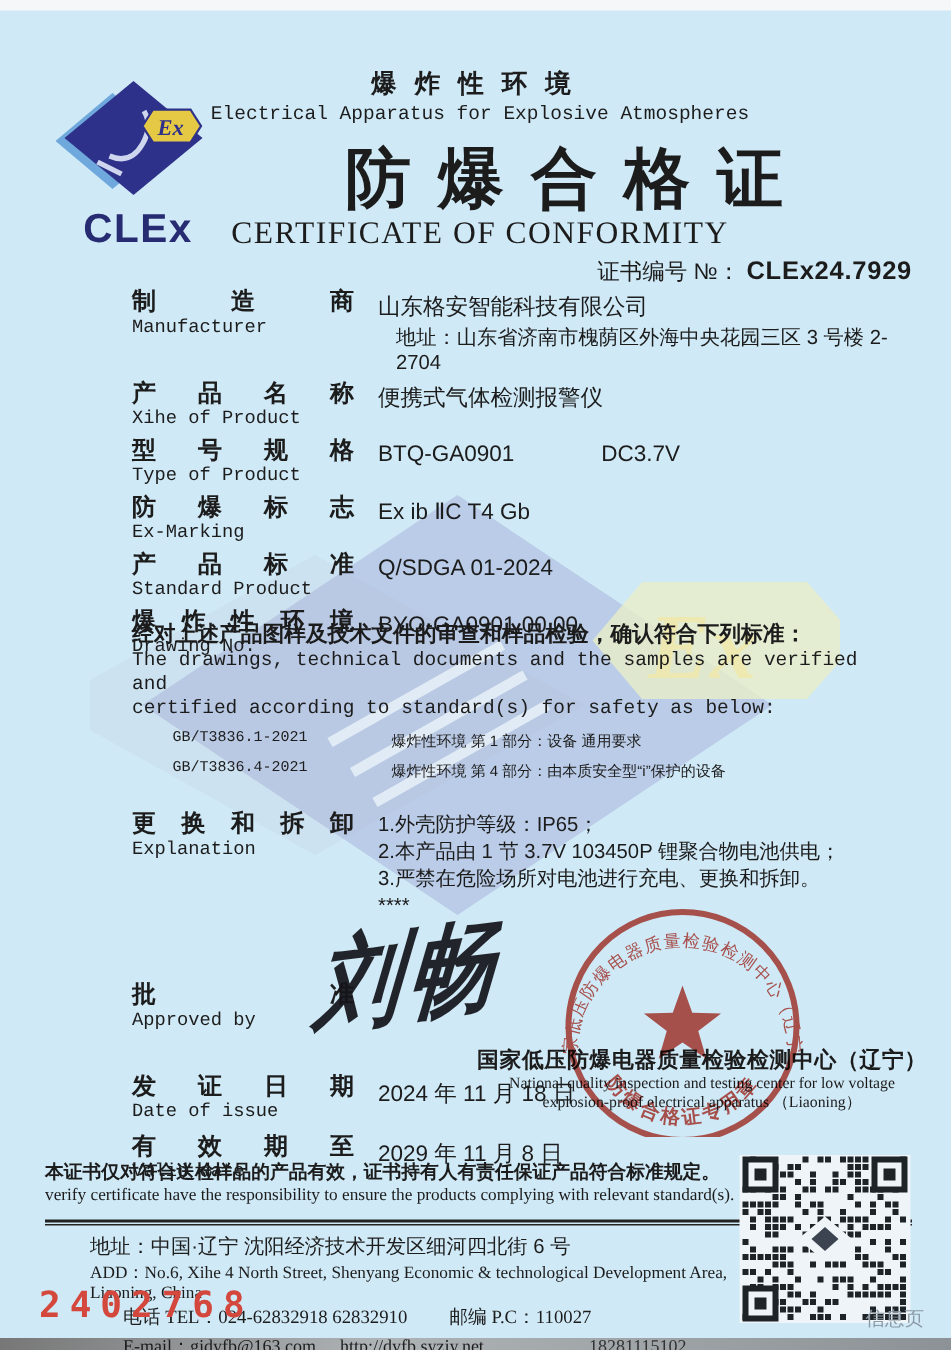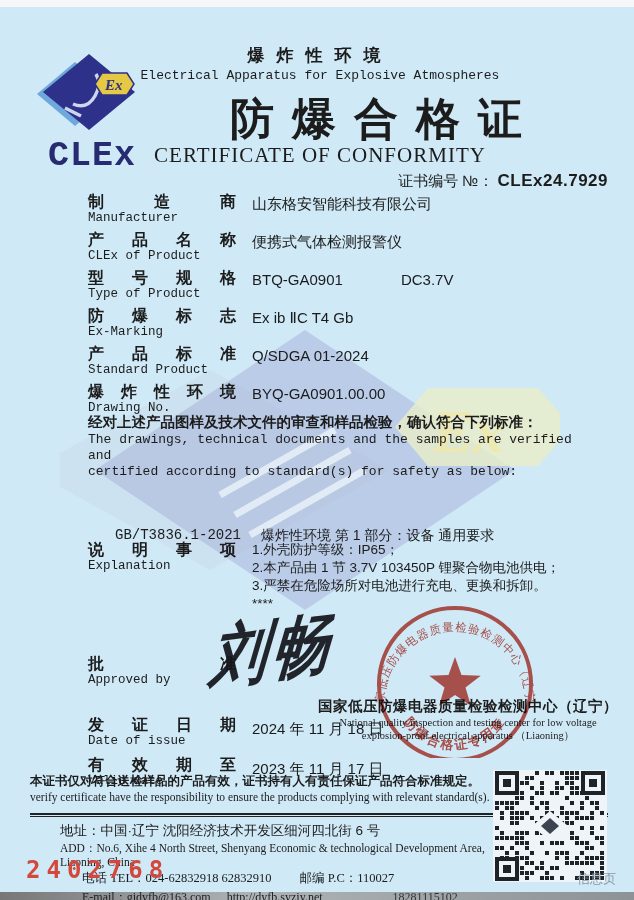--- a/index.html
+++ b/index.html
@@ -10,22 +10,22 @@
   }
   .scan-top { position:absolute; top:0; left:0; width:100%; height:7px; background:#f5f7f8; }
   .scan-bottom { position:absolute; bottom:0; left:0; width:100%; height:8px;
     background:linear-gradient(90deg,#777,#aeb3b6 40%,#8d9296); }
 
   
   .watermark { position:absolute; left:60px; top:330px; width:500px; height:280px; z-index:0; pointer-events:none; }
 
   
   .logo { position:absolute; left:34px; top:50px; width:116px; z-index:2; text-align:center; }
-  .logo-name { font-weight:bold; font-size:35px; letter-spacing:1px; color:#262b72; margin-top:-4px;
-    font-family:Liberation Mono, monospace; }
+  .logo-name { font-weight:bold; font-size:27px; letter-spacing:1px; color:#262b72; margin-top:-4px;
+    font-family:Liberation Sans, sans-serif; }
   .hdr-cn-small { position:absolute; left:120px; top:44px; width:400px; text-align:center;
     font-size:17px; font-weight:bold; letter-spacing:12px; z-index:2; }
   .hdr-en-small { position:absolute; left:110px; top:68px; width:420px; text-align:center;
     font-size:13px; font-family:"Liberation Mono", monospace; z-index:2; }
   .hdr-cn-main { position:absolute; left:100px; top:90px; width:440px; text-align:right;
     font-size:44px; font-weight:bold; letter-spacing:18px; text-indent:18px; z-index:2; }
   .hdr-en-main { position:absolute; left:100px; top:143px; width:440px; text-align:center;
     font-size:21px; font-family:"Liberation Serif", serif; letter-spacing:1px; z-index:2; }
   .cert-no { position:absolute; right:26px; top:171px; z-index:2; font-size:15px; }
   .cert-no .no-val { font-weight:bold; font-size:17px; letter-spacing:.5px; }
@@ -37,21 +37,21 @@
   .flabel .cn { font-size:16px; font-weight:bold; text-align:justify; text-align-last:justify; line-height:18px; }
   .flabel .en { font-size:12.5px; font-family:"Liberation Mono", monospace; line-height:15px; white-space:nowrap; }
   .fvalue { padding-left:16px; font-size:15px; padding-top:2px; }
   .fvalue .sub { font-size:13.5px; padding-left:12px; margin-top:2px; }
   .fvalue .gap { display:inline-block; width:58px; }
 
   
   .statement { position:absolute; left:88px; top:413px; width:500px; z-index:2; }
   .statement .cn { font-size:14.5px; font-weight:bold; }
   .statement .en { font-size:13px; font-family:"Liberation Mono", monospace; line-height:16px; }
-  .standards { position:absolute; left:115px; top:487px; z-index:2; font-size:14px;margin-top:40px; }
+  .standards { position:absolute; left:115px; top:487px; z-index:2; font-size:10px; }
   .std-row { display:flex; margin-bottom:6px; }
   .std-row .code { width:128px; flex:0 0 128px; font-family:"Liberation Mono", monospace; }
   .std-row .desc { padding-left:18px; }
 
   
   .explanation { position:absolute; left:88px; top:541px; width:520px; z-index:2; display:flex; }
   .exp-lines { padding-left:16px; font-size:13.5px; line-height:18px; }
 
   
   .approve-label { position:absolute; left:88px; top:655px; width:148px; z-index:2; }
@@ -131,26 +131,27 @@
   </div>
 
   <div class="fields">
     <div class="frow">
       <div class="flabel">
         <div class="cn">制造商</div>
         <div class="en">Manufacturer</div>
       </div>
       <div class="fvalue">
         <div>山东格安智能科技有限公司</div>
+        <div class="sub">地址：山东省济南市槐荫区外海中央花园三区 3 号楼 2-2704</div>
       </div>
     </div>
     <div class="frow">
       <div class="flabel">
         <div class="cn">产品名称</div>
-        <div class="en">CLEx of Product</div>
+        <div class="en">Xihe of Product</div>
       </div>
       <div class="fvalue">
           <div>便携式气体检测报警仪</div>
         </div>
     </div>
     <div class="frow">
       <div class="flabel">
         <div class="cn">型号规格</div>
         <div class="en">Type of Product</div>
       </div>
@@ -193,25 +194,29 @@
     <div class="cn">经对上述产品图样及技术文件的审查和样品检验，确认符合下列标准：</div>
     <div class="en">The drawings, technical documents and the samples are verified and</div>
     <div class="en">certified according to standard(s) for safety as below:</div>
   </div>
 
   <div class="standards">
     <div class="std-row">
       <div class="code">GB/T3836.1-2021</div>
       <div class="desc">爆炸性环境 第 1 部分：设备 通用要求</div>
     </div>
+    <div class="std-row">
+      <div class="code">GB/T3836.4-2021</div>
+      <div class="desc">爆炸性环境 第 4 部分：由本质安全型“i”保护的设备</div>
+    </div>
   </div>
 
   <div class="explanation">
     <div class="flabel">
-      <div class="cn">说明事项</div>
+      <div class="cn">更换和拆卸</div>
       <div class="en">Explanation</div>
     </div>
     <div class="exp-lines">
       <div>1.外壳防护等级：IP65；</div>
       <div>2.本产品由 1 节 3.7V 103450P 锂聚合物电池供电；</div>
       <div>3.严禁在危险场所对电池进行充电、更换和拆卸。</div>
       <div>****</div>
     </div>
   </div>
 
@@ -247,21 +252,21 @@
       <div class="cn">发证日期</div>
       <div class="en">Date of issue</div>
     </div>
     <div class="date-value">2024 年 11 月 18 日</div>
   </div>
   <div class="date-row valid">
     <div class="date-label">
       <div class="cn">有效期至</div>
       <div class="en">Valid date</div>
     </div>
-    <div class="date-value">2023 年 11 月 17 日</div>
+    <div class="date-value">2029 年 11 月 8 日</div>
   </div>
 
   <div class="disclaimer">
     <div class="cn">本证书仅对符合送检样品的产品有效，证书持有人有责任保证产品符合标准规定。</div>
     <div class="en">verify certificate have the responsibility to ensure the products complying with relevant standard(s).</div>
   </div>
 
   <div class="divider"></div>
 
   <div class="footer">

